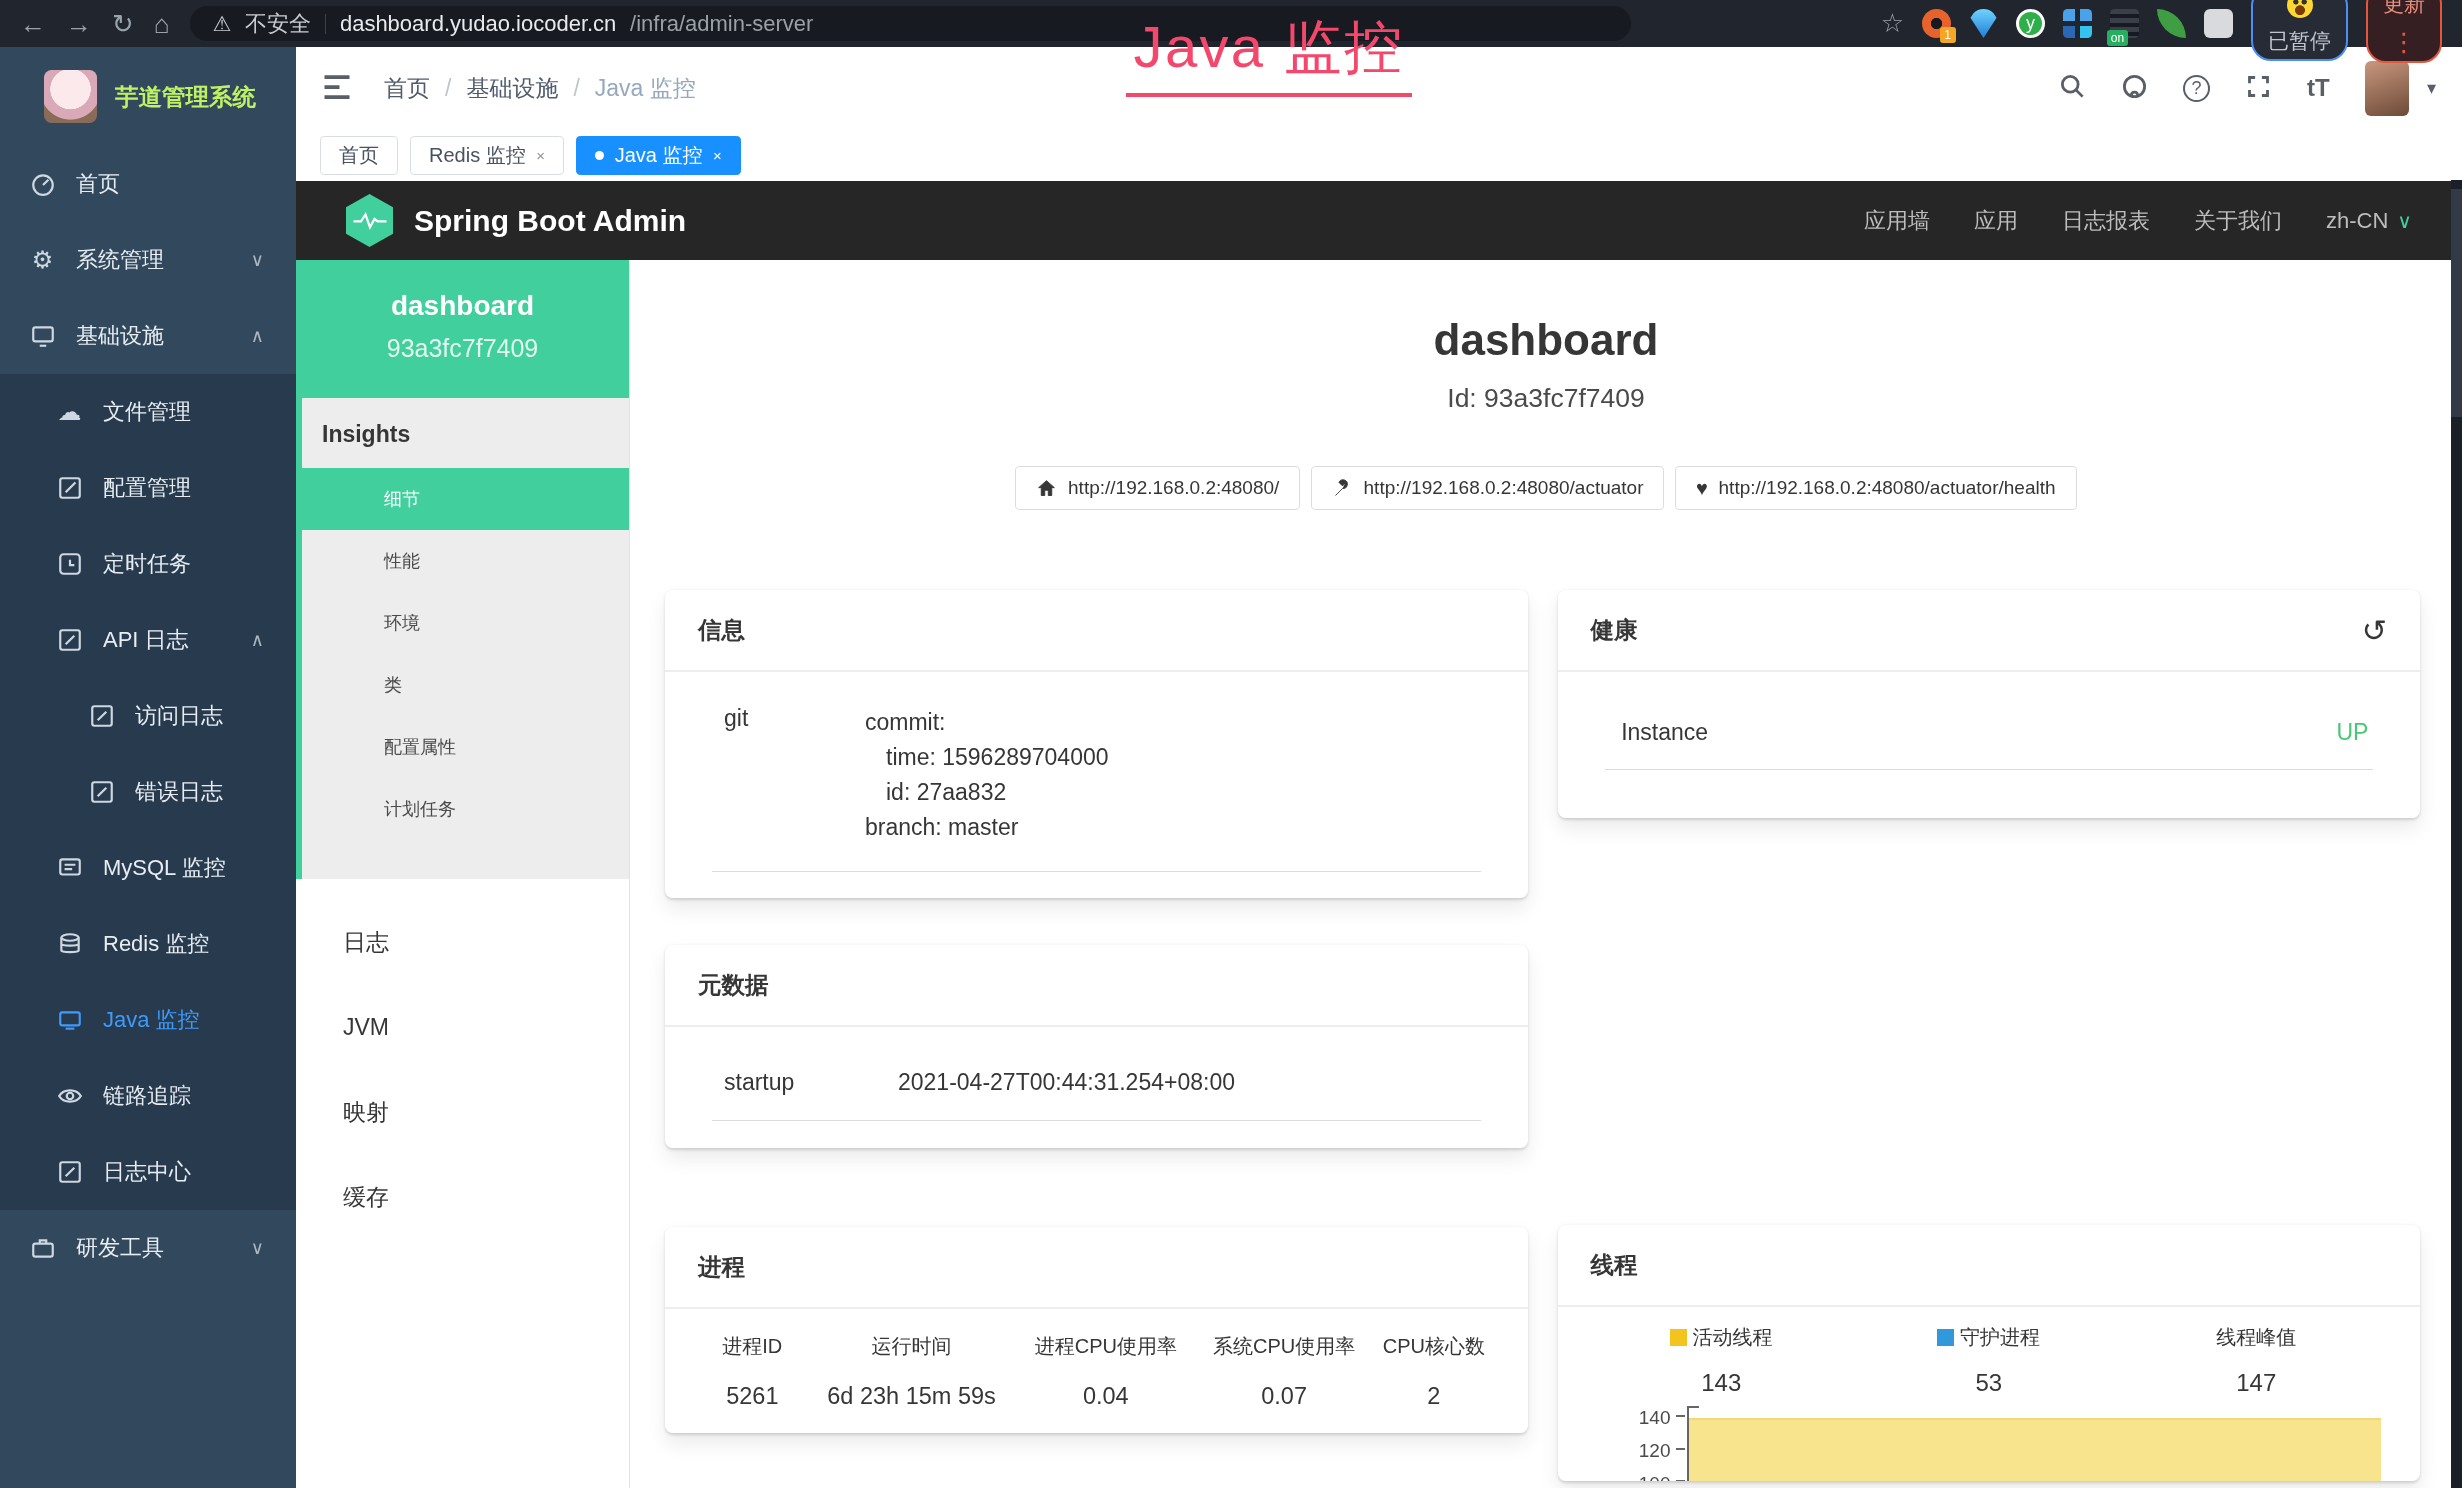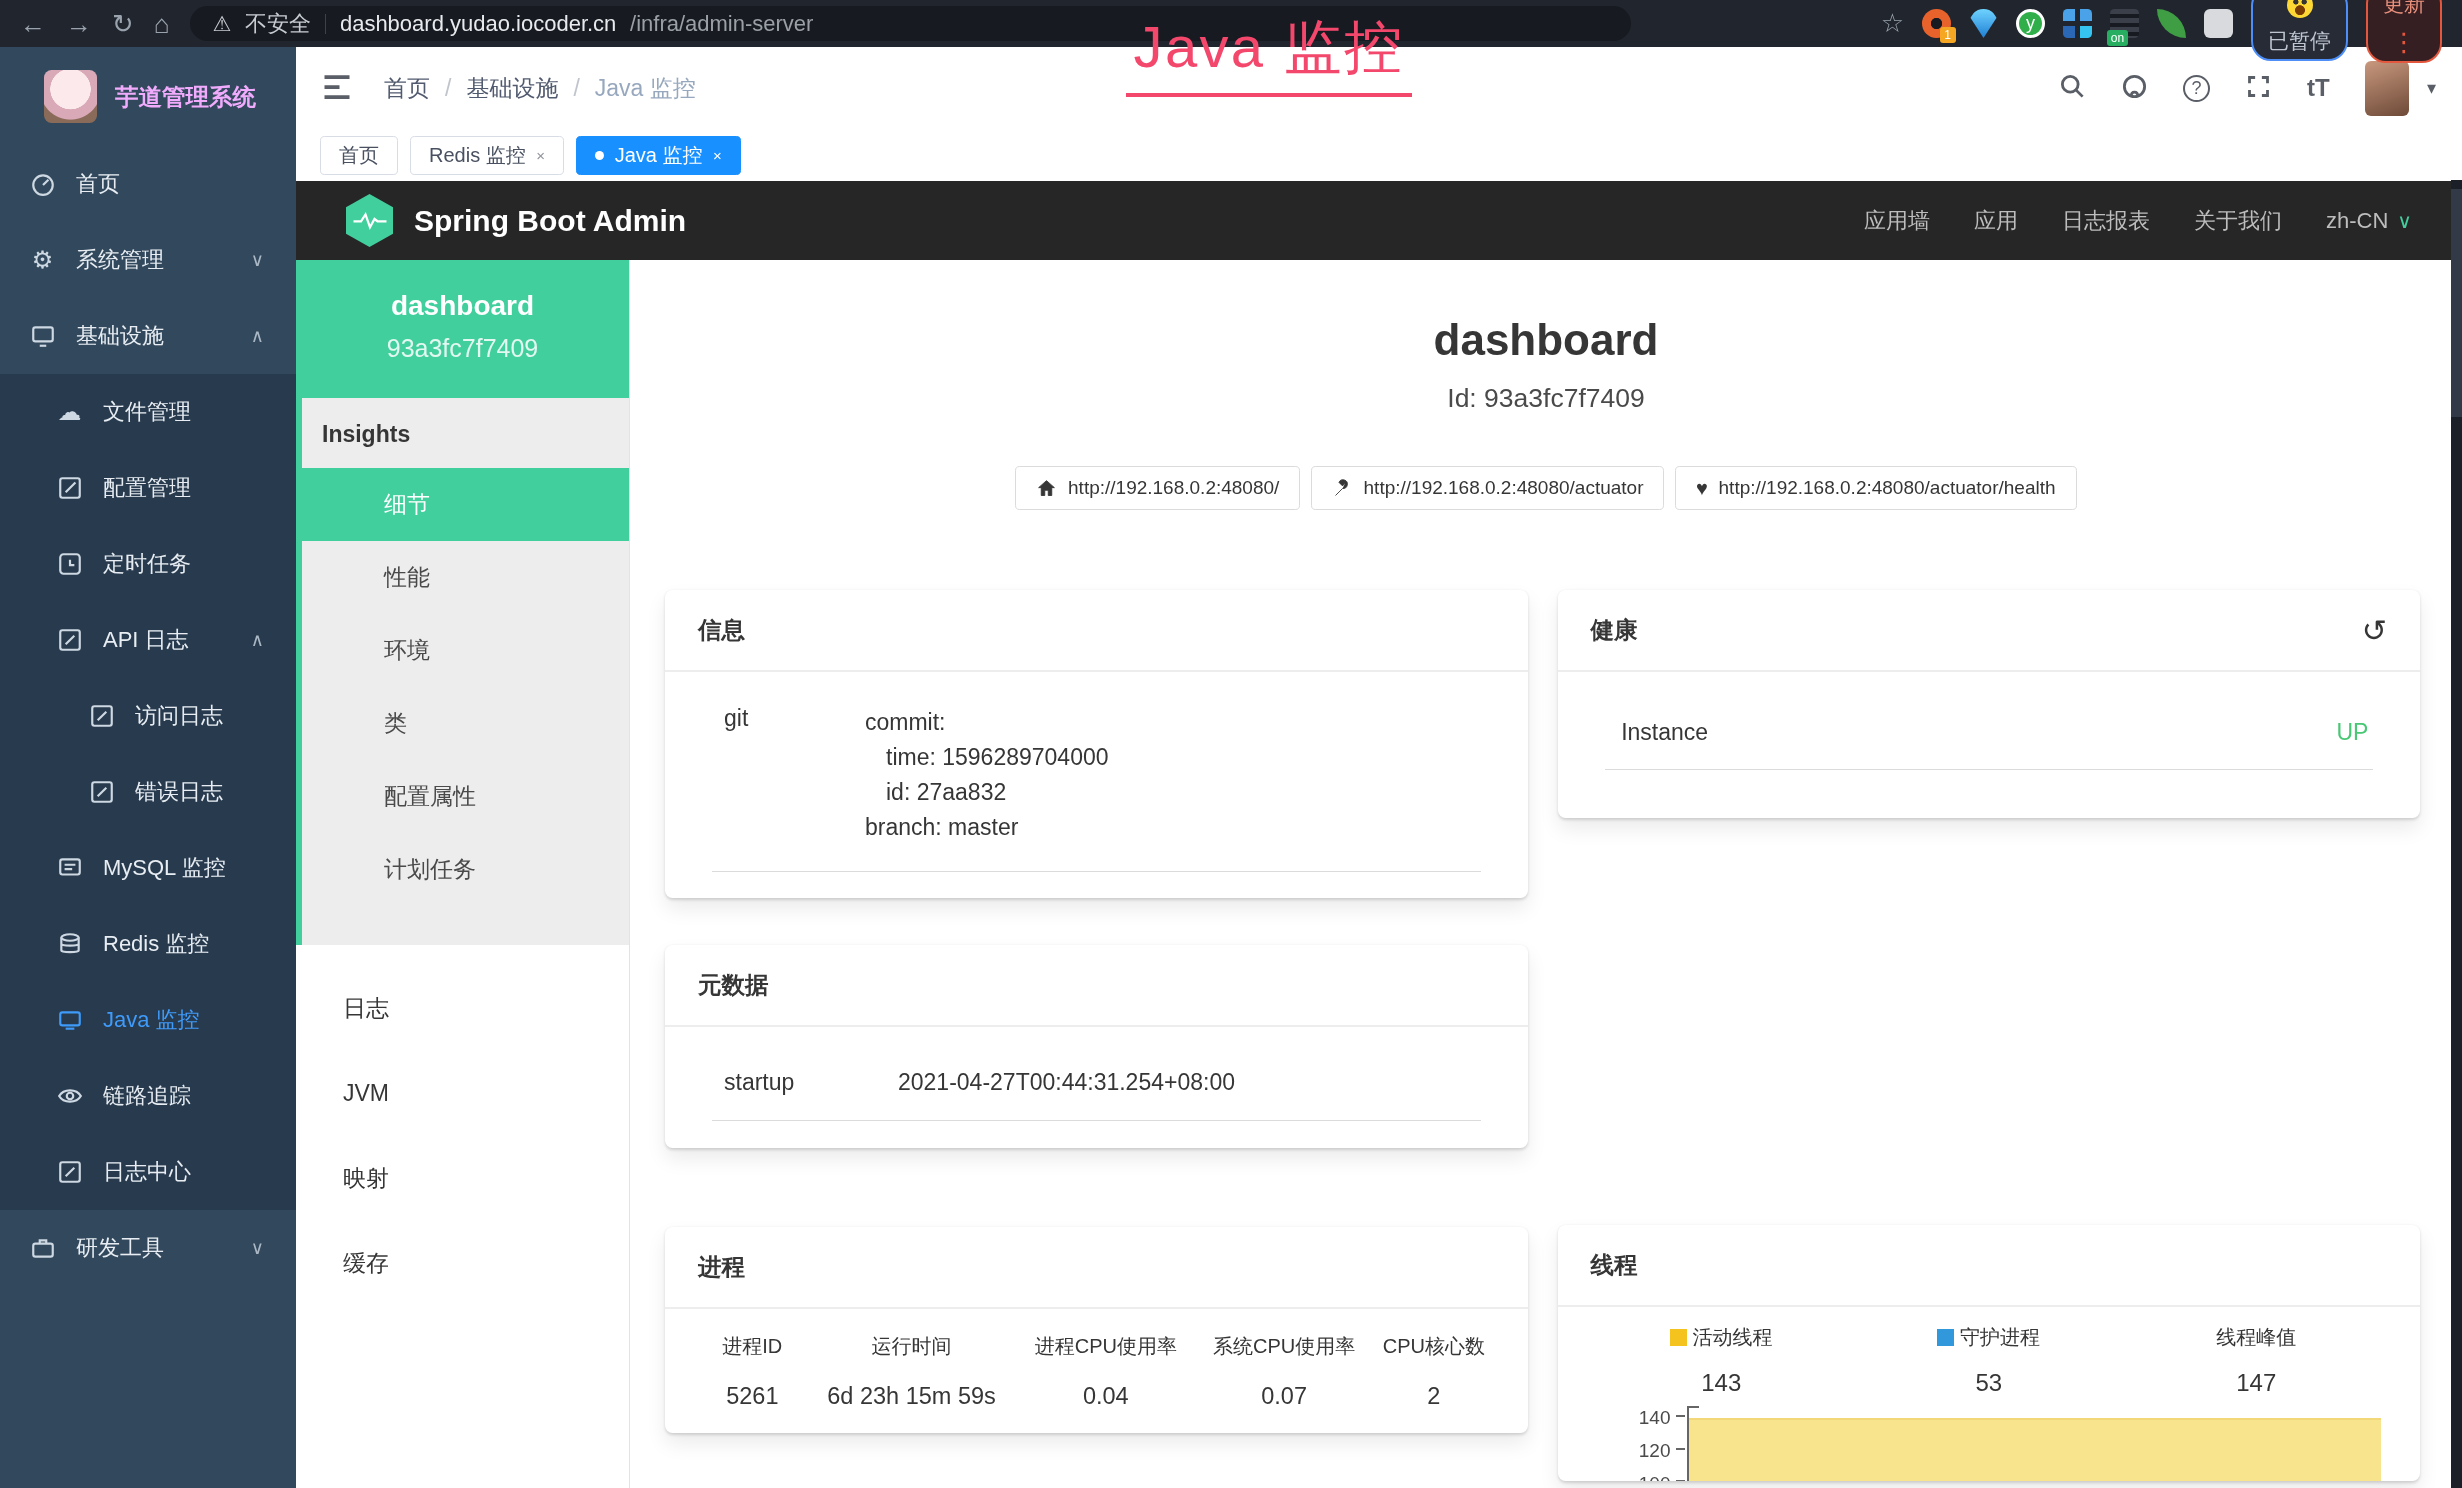--- a/index.html
+++ b/index.html
@@ -48,21 +48,21 @@
   
   .annotation { position:absolute; left:1126px; top:9px; z-index:50; font-size:58px; letter-spacing:2.3px;
                 color:#f4476c; border-bottom:4.6px solid #f4476c; padding:0 7.6px 6px; }
 
   
   .sidebar { position:absolute; top:47px; left:0; width:296px; bottom:0; background:#32485c;
              color:#e7edf3; font-size:22px; }
   .logo-row { height:99px; display:flex; align-items:center; padding-left:44px; }
   .logo-img { width:53px; height:53px; border-radius:7.6px; flex:none;
               background: radial-gradient(circle at 50% 36%, #fbe9ec 20px, #d9a9b8 20.5px 30px, #8a6a58 31px); }
-  .logo-title { margin-left:18px; font-weight:bold; font-size:23.5px; color:#f0abfc; }
+  .logo-title { margin-left:18px; font-weight:bold; font-size:23.5px; color:#bef264; }
   .m-item { height:76px; display:flex; align-items:center; cursor:pointer; }
   .m-item .mi { width:27px; height:27px; flex:none; display:inline-flex; align-items:center; justify-content:center;
                 color:#cdd8e2; font-size:24px; }
   .m-item svg { width:26px; height:26px; stroke:#cdd8e2; stroke-width:2; fill:none; }
   .m-item .ml { margin-left:20px; }
   .lvl1 { padding-left:29px; }
   .lvl2 { padding-left:56px; }
   .lvl3 { padding-left:88px; }
   .chev { margin-left:auto; margin-right:32px; color:#aab7c4; font-size:18px; }
   .submenu { background:#283a4d; }
@@ -102,21 +102,21 @@
   .loc { display:flex; align-items:center; gap:9px; }
   .loc .caret { color:#42cf9e; font-size:20px; }
 
   .sba-body { flex:1; display:flex; min-height:0; }
   .sba-side { width:334px; flex:none; background:#fff; border-right:0.8px solid #e3e3e3; }
   .inst-head { background:#42cf9e; color:#fff; text-align:center; padding:30px 7.6px 35px; }
   .inst-name { font-size:28px; font-weight:bold; }
   .inst-id { font-size:25px; margin-top:12px; color:rgba(255,255,255,.85); }
   .insights { background:#ededed; border-left:6px solid #42cf9e; padding-bottom:39px; }
   .ins-label { font-size:23px; font-weight:bold; color:#363636; padding:23px 0 20px 20px; }
-  .ins-item { height:73px; display:flex; align-items:center; padding-left:82px; font-size:23px; color:#4a4a4a; cursor:pointer; }
+  .ins-item { height:62px; display:flex; align-items:center; padding-left:82px; font-size:18px; color:#4a4a4a; cursor:pointer; }
   .ins-item.active { background:#42cf9e; color:#fff; margin-left:-6px; padding-left:88px; }
   .root-items { background:#fff; padding-top:21px;margin-left:23px; }
   .root-item { height:85px; display:flex; align-items:center; padding-left:24px; font-size:23px; color:#363636; cursor:pointer; }
 
   .sba-main { flex:1; background:#fff; overflow:hidden; padding-top:55px; position:relative; }
   .d-title { text-align:center; font-size:44px; font-weight:bold; color:#363636; line-height:50px; }
   .d-sub { text-align:center; font-size:26.5px; color:#4a4a4a; margin-top:18px; line-height:30px; }
   .links-row { margin-top:53px; display:flex; justify-content:center; gap:10.6px; }
   .lnk { height:44px; border:1.5px solid #dbdbdb; border-radius:4.6px; display:flex; align-items:center; gap:10.6px;
          padding:0 20px; font-size:19px; color:#363636; cursor:pointer; background:#fff; }

